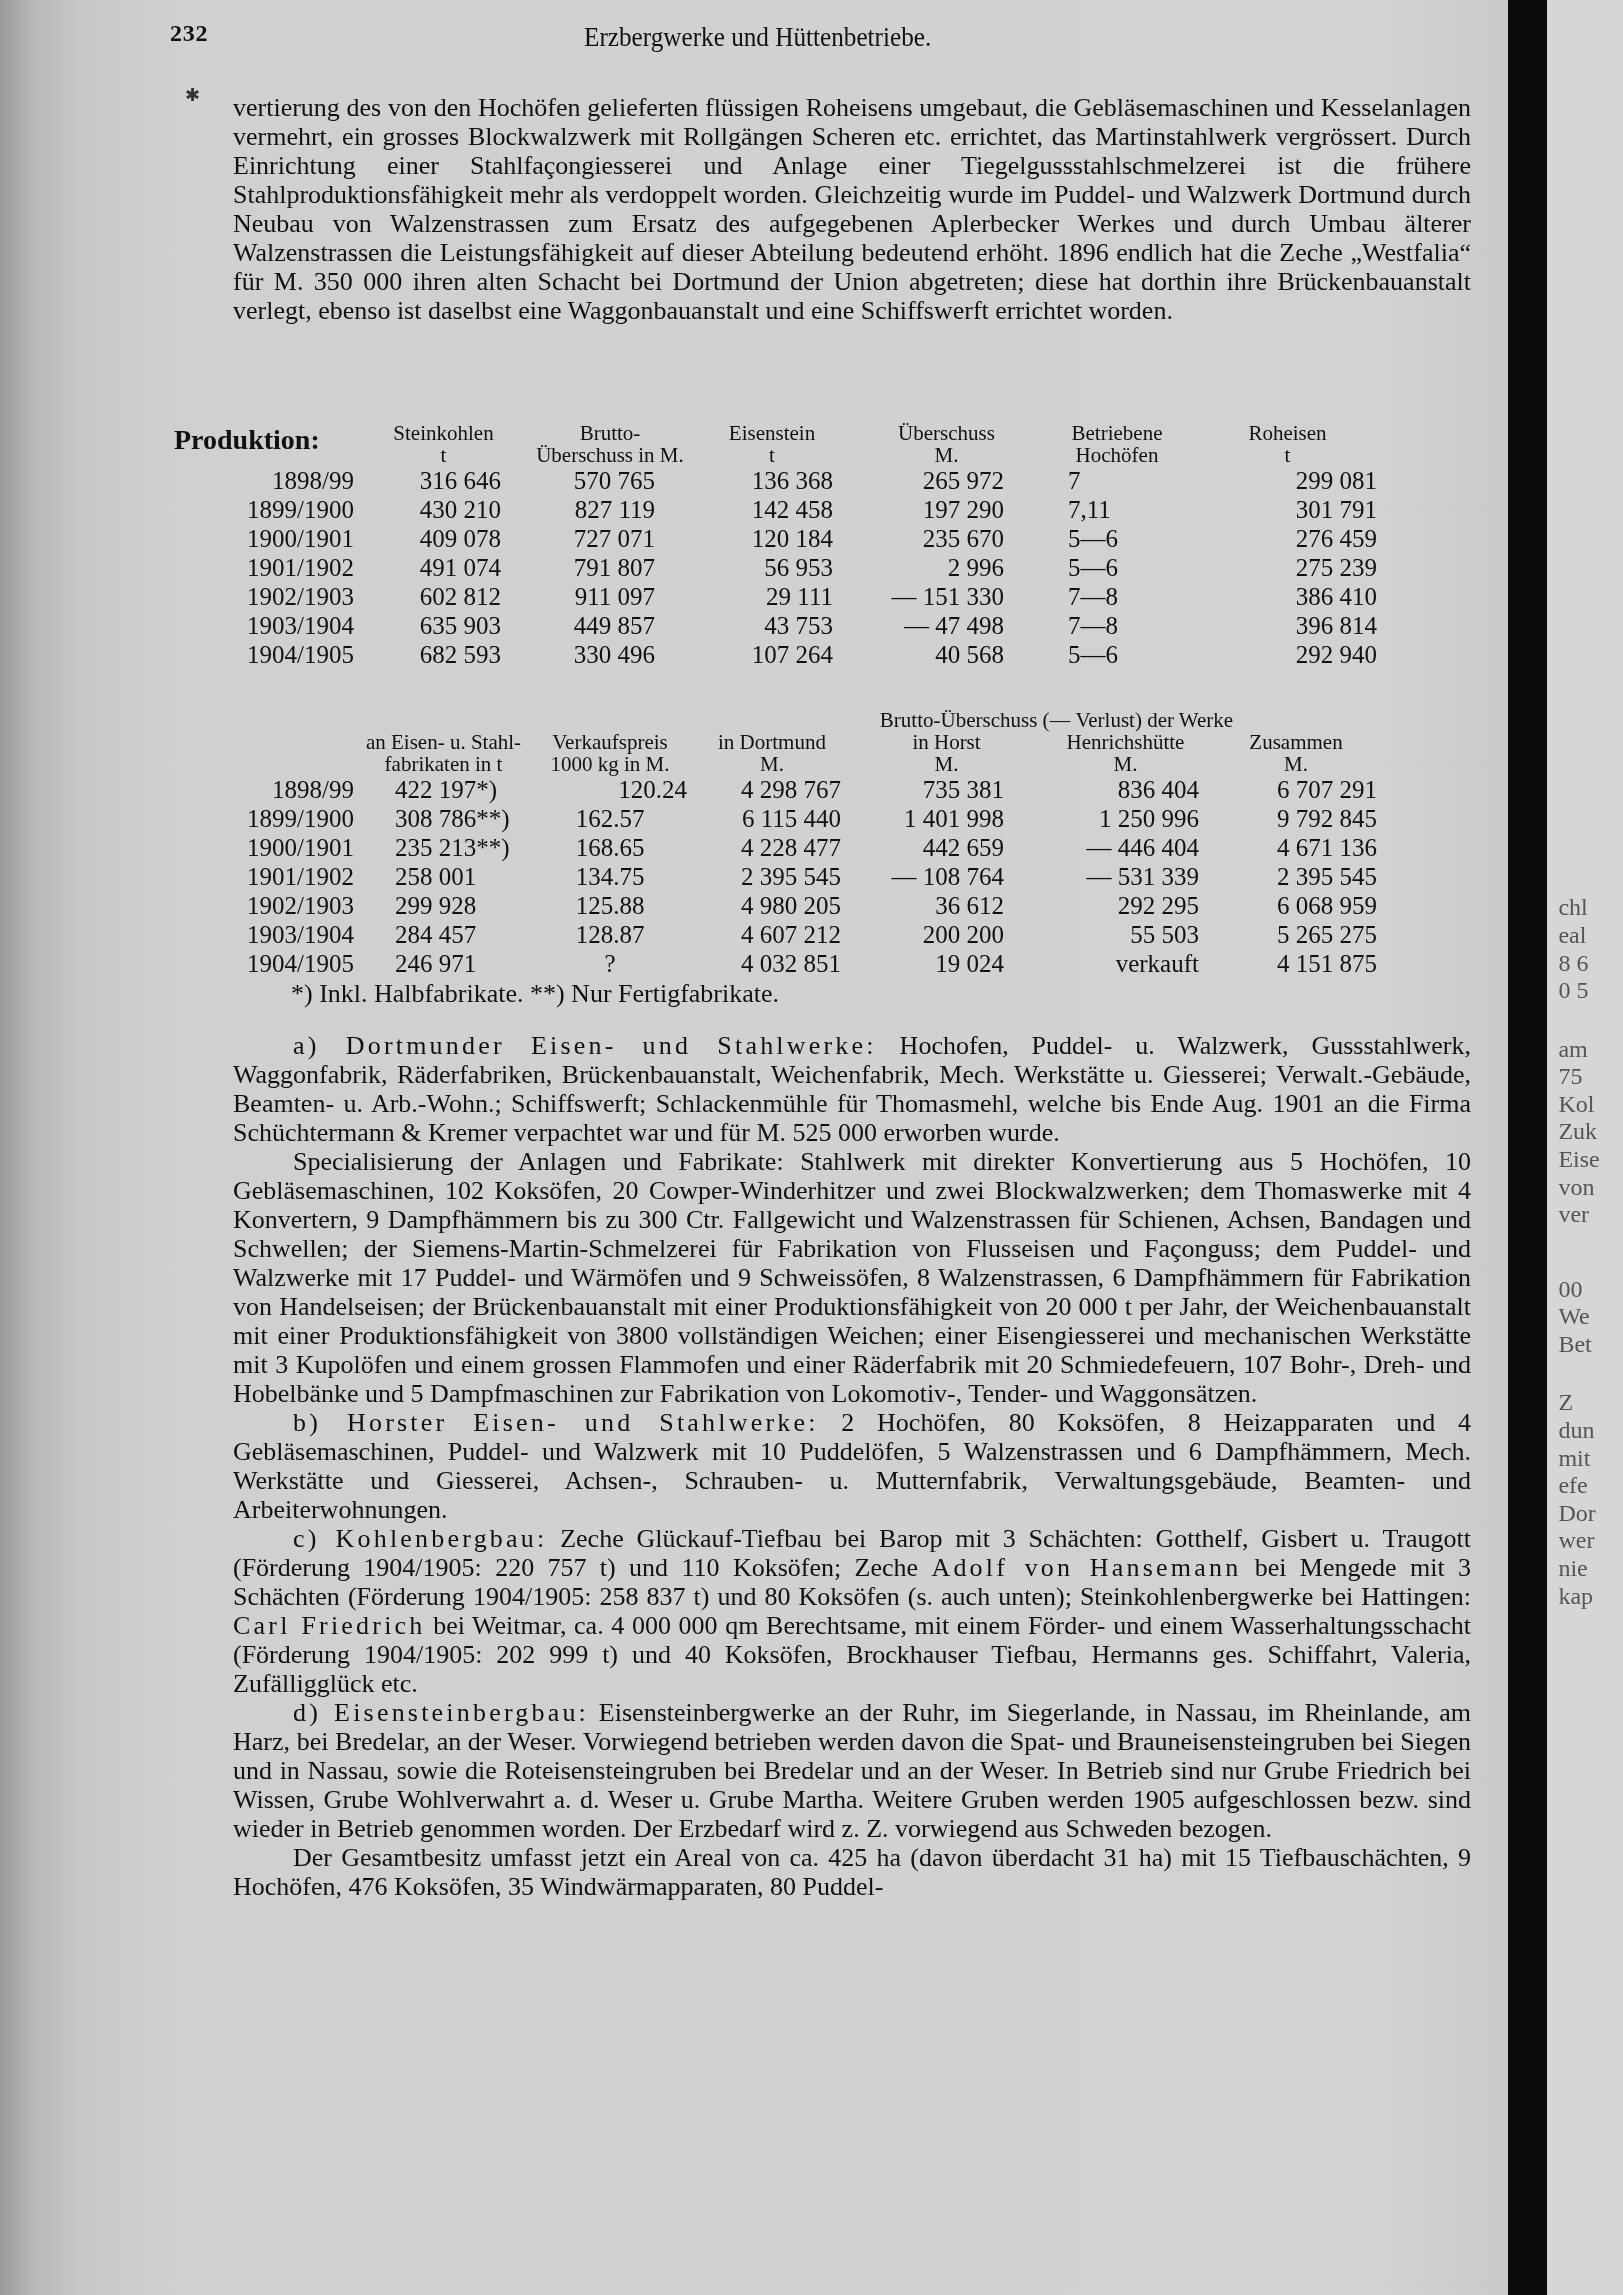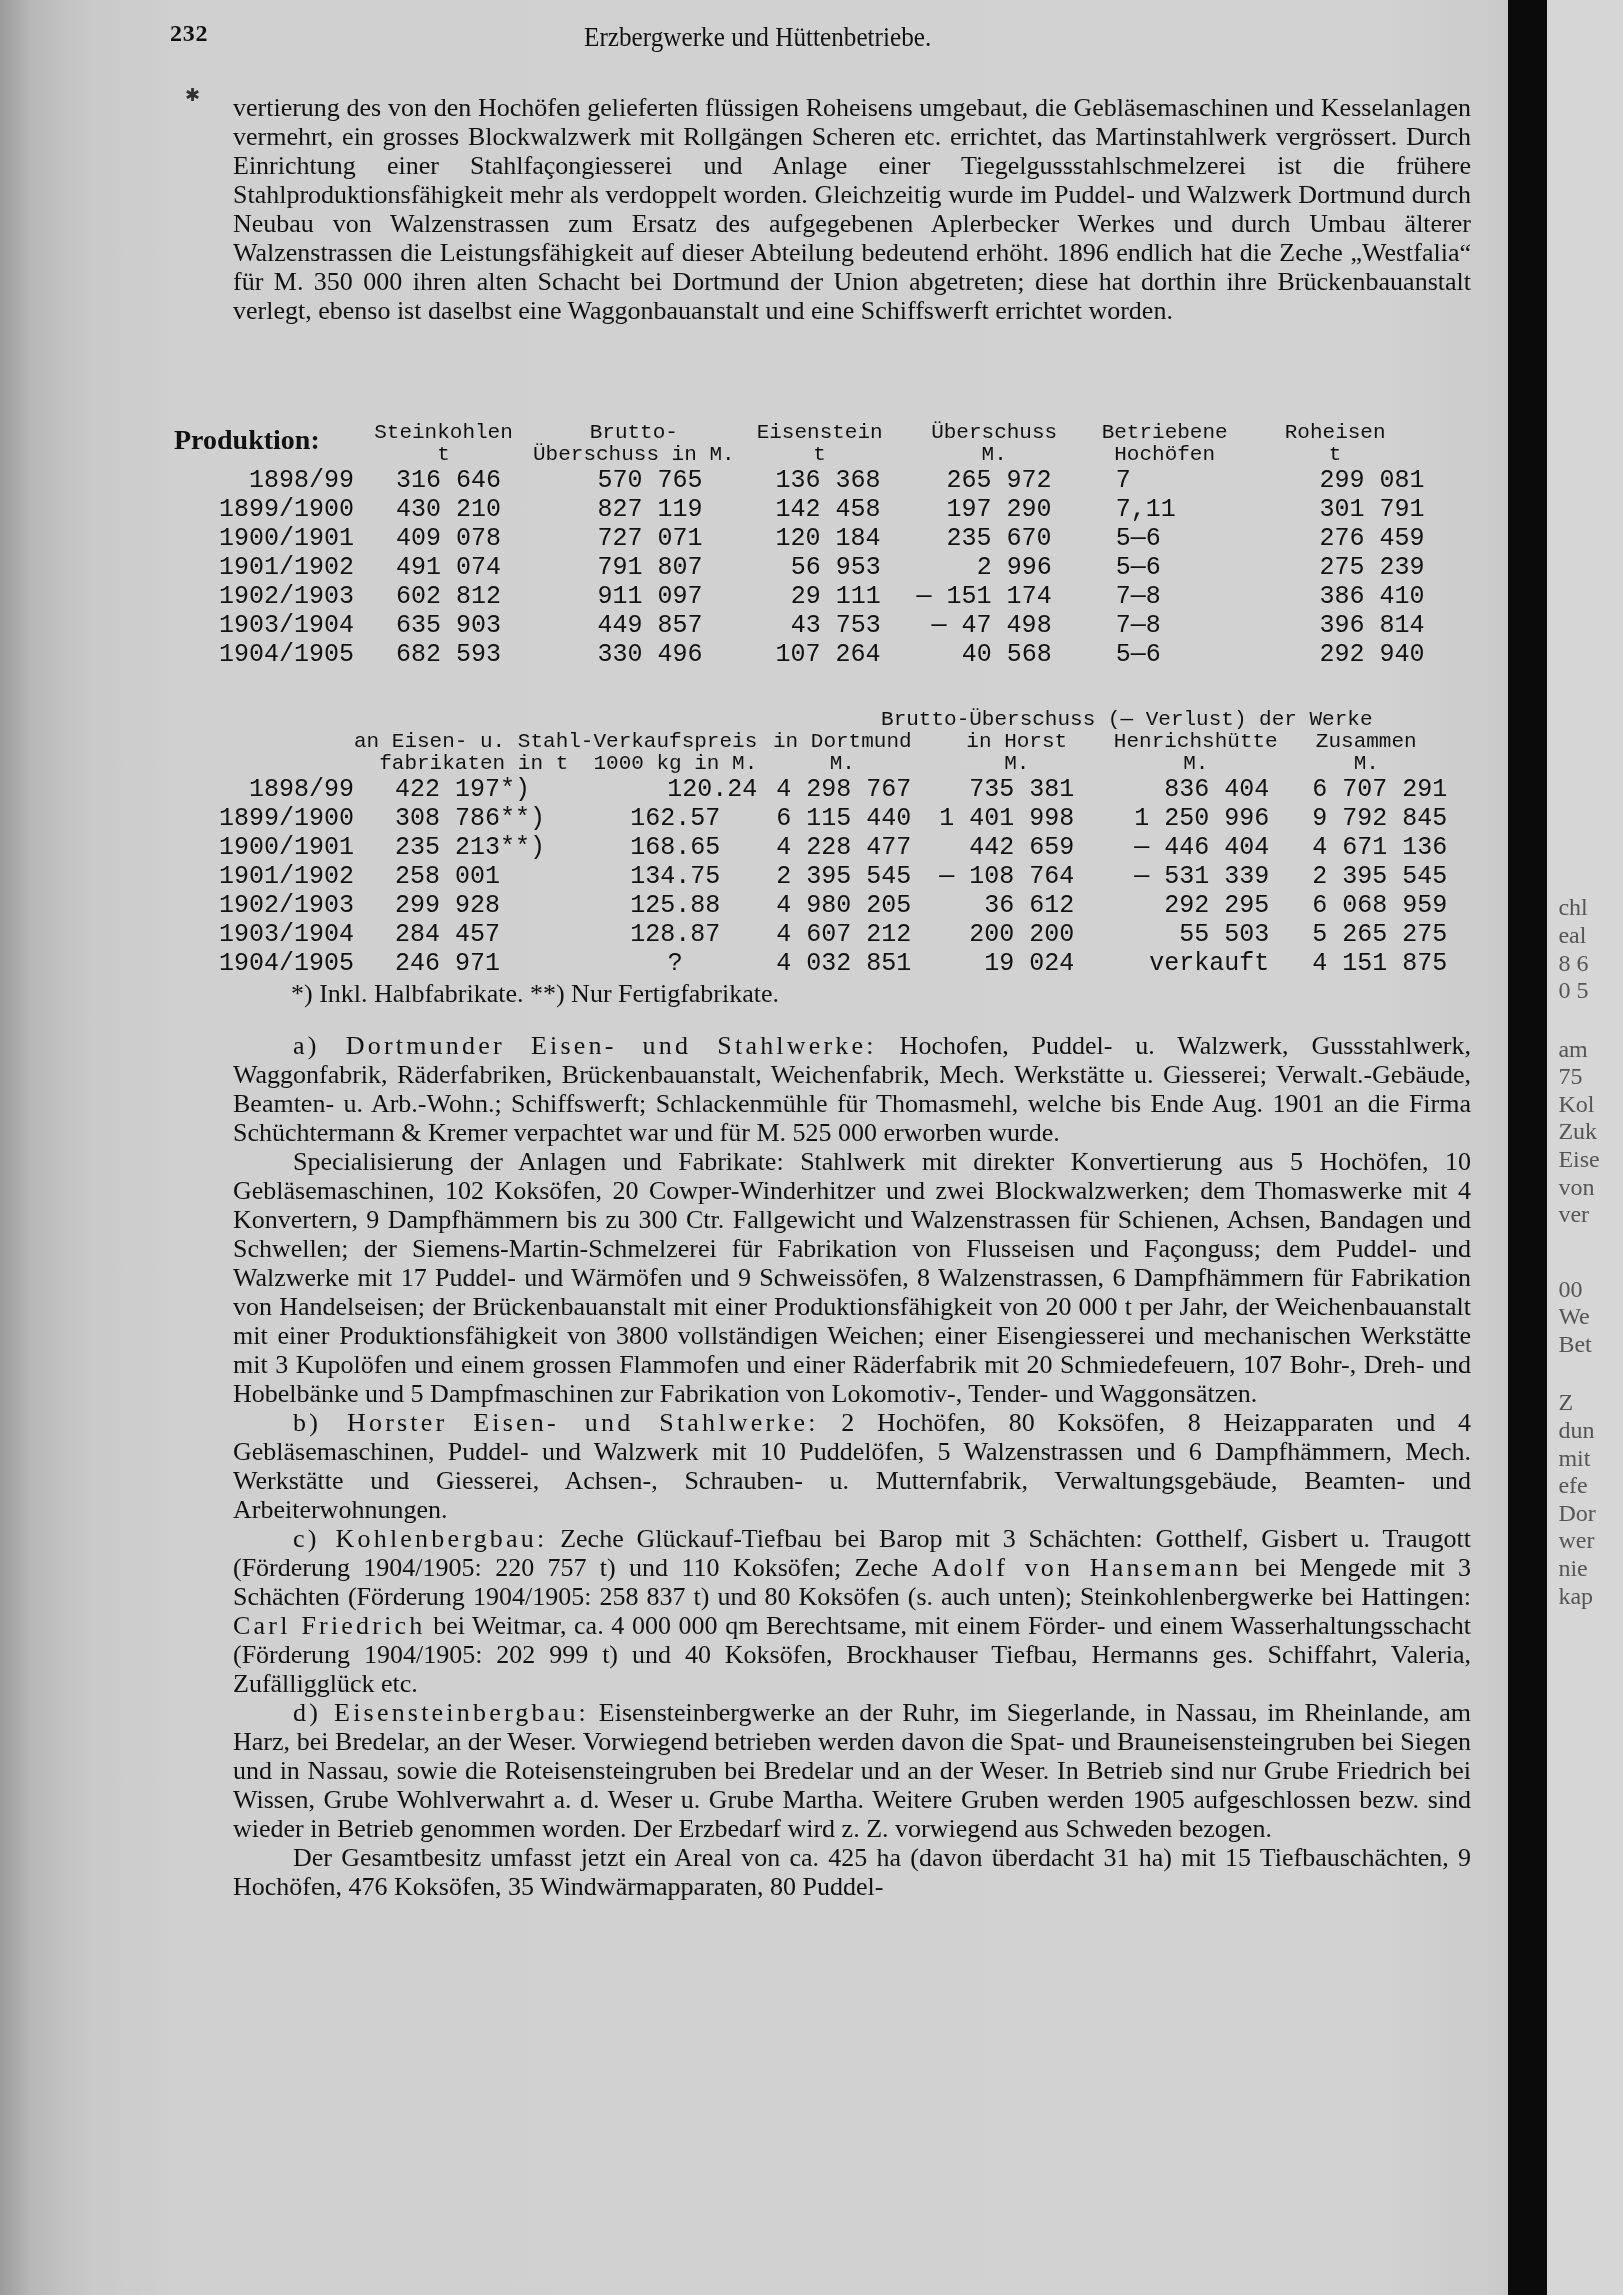--- a/index.html
+++ b/index.html
@@ -8,21 +8,21 @@
   .gutter{position:absolute;left:1508px;top:0;width:39px;height:2295px;background:#0b0b0b;}
   .nextpage{position:absolute;left:1547px;top:0;width:76px;height:2295px;background:#d6d6d6;overflow:hidden;}
   .nextpage .frag{position:absolute;left:11.4px;font-size:24px;color:#555;white-space:nowrap;line-height:24px;}
   .hdr-num{position:absolute;left:170px;top:19.5px;font-size:24px;font-weight:bold;letter-spacing:0.8px;}
   .hdr-title{position:absolute;left:584px;top:21px;font-size:28px;transform:scaleX(0.9);transform-origin:left;}
   .text{position:absolute;left:233px;width:1238px;font-size:26px;line-height:29px;text-align:justify;}
   .text p{margin:0;}
   .text p.ind{text-indent:60px;}
   .sp{letter-spacing:3.2px;}
   .prod-label{position:absolute;left:174px;top:424px;font-size:28px;font-weight:bold;}
-  table.t{position:absolute;border-collapse:collapse;font-size:25px;font-family:Liberation Mono, monospace;}
+  table.t{position:absolute;border-collapse:collapse;font-size:25px;}
   table.t td,table.t th{padding:0;font-weight:normal;white-space:nowrap;}
   table.t th{font-size:21px;line-height:22px;vertical-align:bottom;text-align:center;}
   table.t td{line-height:29px;text-align:right;}
   .t1{left:203px;top:422px;}
   .t2{left:203px;top:709px;}
   .fn{position:absolute;left:291px;top:979px;font-size:26px;}
   .edge-mark{position:absolute;left:185px;top:84px;font-size:18px;color:#333;}
 </style>
 </head>
 <body>
@@ -85,21 +85,21 @@
           <td style="padding-right:24px">56 953</td>
           <td style="padding-right:32px">2 996</td>
           <td style="text-align:left;padding-left:32px">5—6</td>
           <td>275 239</td>
         </tr>
       <tr>
           <td>1902/1903</td>
           <td style="padding-right:32px">602 812</td>
           <td style="padding-right:32px">911 097</td>
           <td style="padding-right:24px">29 111</td>
-          <td style="padding-right:32px">— 151 174</td>
+          <td style="padding-right:32px">— 151 330</td>
           <td style="text-align:left;padding-left:32px">7—8</td>
           <td>386 410</td>
         </tr>
       <tr>
           <td>1903/1904</td>
           <td style="padding-right:32px">635 903</td>
           <td style="padding-right:32px">449 857</td>
           <td style="padding-right:24px">43 753</td>
           <td style="padding-right:32px">— 47 498</td>
           <td style="text-align:left;padding-left:32px">7—8</td>

